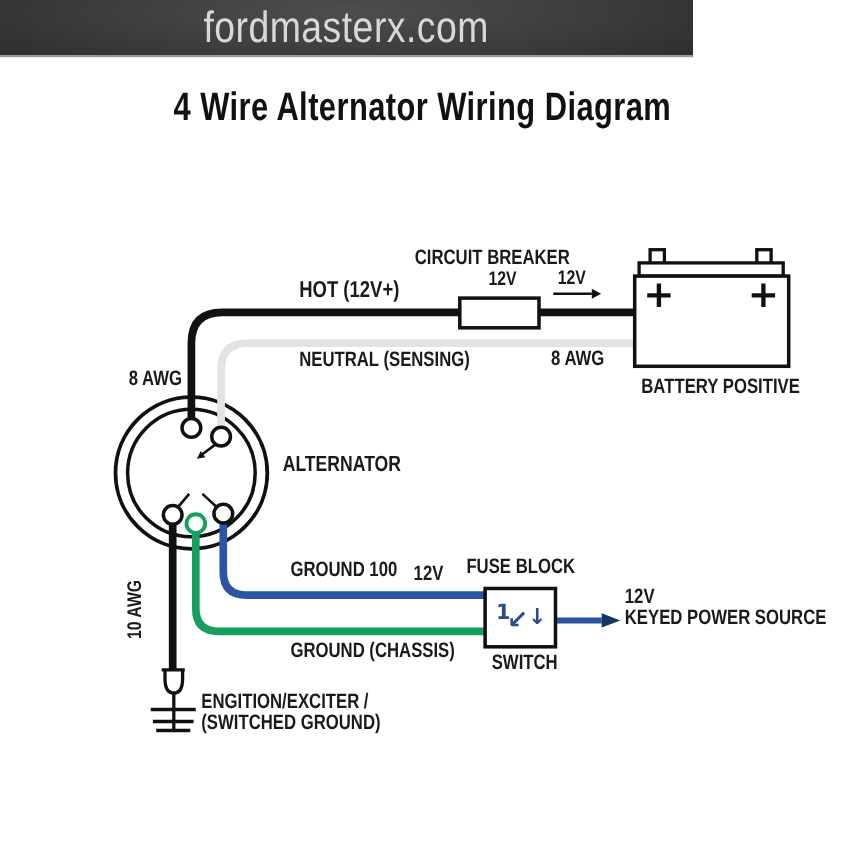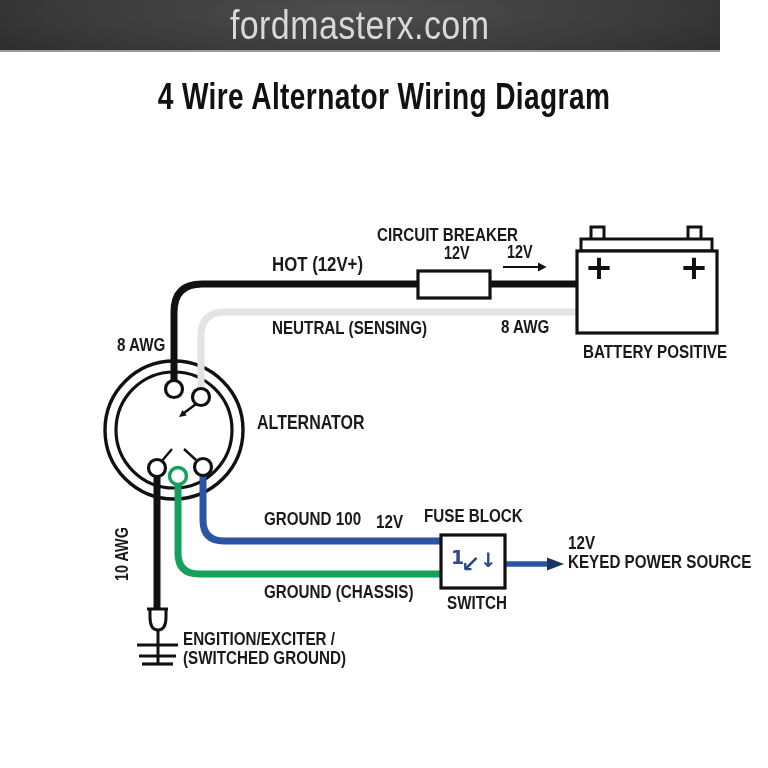--- a/index.html
+++ b/index.html
@@ -2,21 +2,21 @@
 <html><head>
 <meta charset="utf-8">
 <style>
   html,body{margin:0;padding:0;background:#fff;}
   #stage{
     position:relative;width:768px;height:768px;overflow:hidden;
     background:#ffffff;font-family:"Liberation Sans",sans-serif;
   }
   
   #header{
-    position:absolute;left:0;top:0;width:720px;height:50px;
+    position:absolute;left:0;top:0;width:630px;height:50px;
     background:radial-gradient(ellipse 75% 160% at 50% 20%, #4e4e4e 0%, #3a3a3a 55%, #262626 100%);
     border-bottom:2px solid #9a9a9a;
     display:flex;align-items:center;justify-content:center;
   }
   #site-name{
     color:#d8d8d8;font-size:40px;font-weight:400;letter-spacing:.5px;
     transform:scaleX(.85);transform-origin:center;white-space:nowrap;
   }
   
   #page-title{

